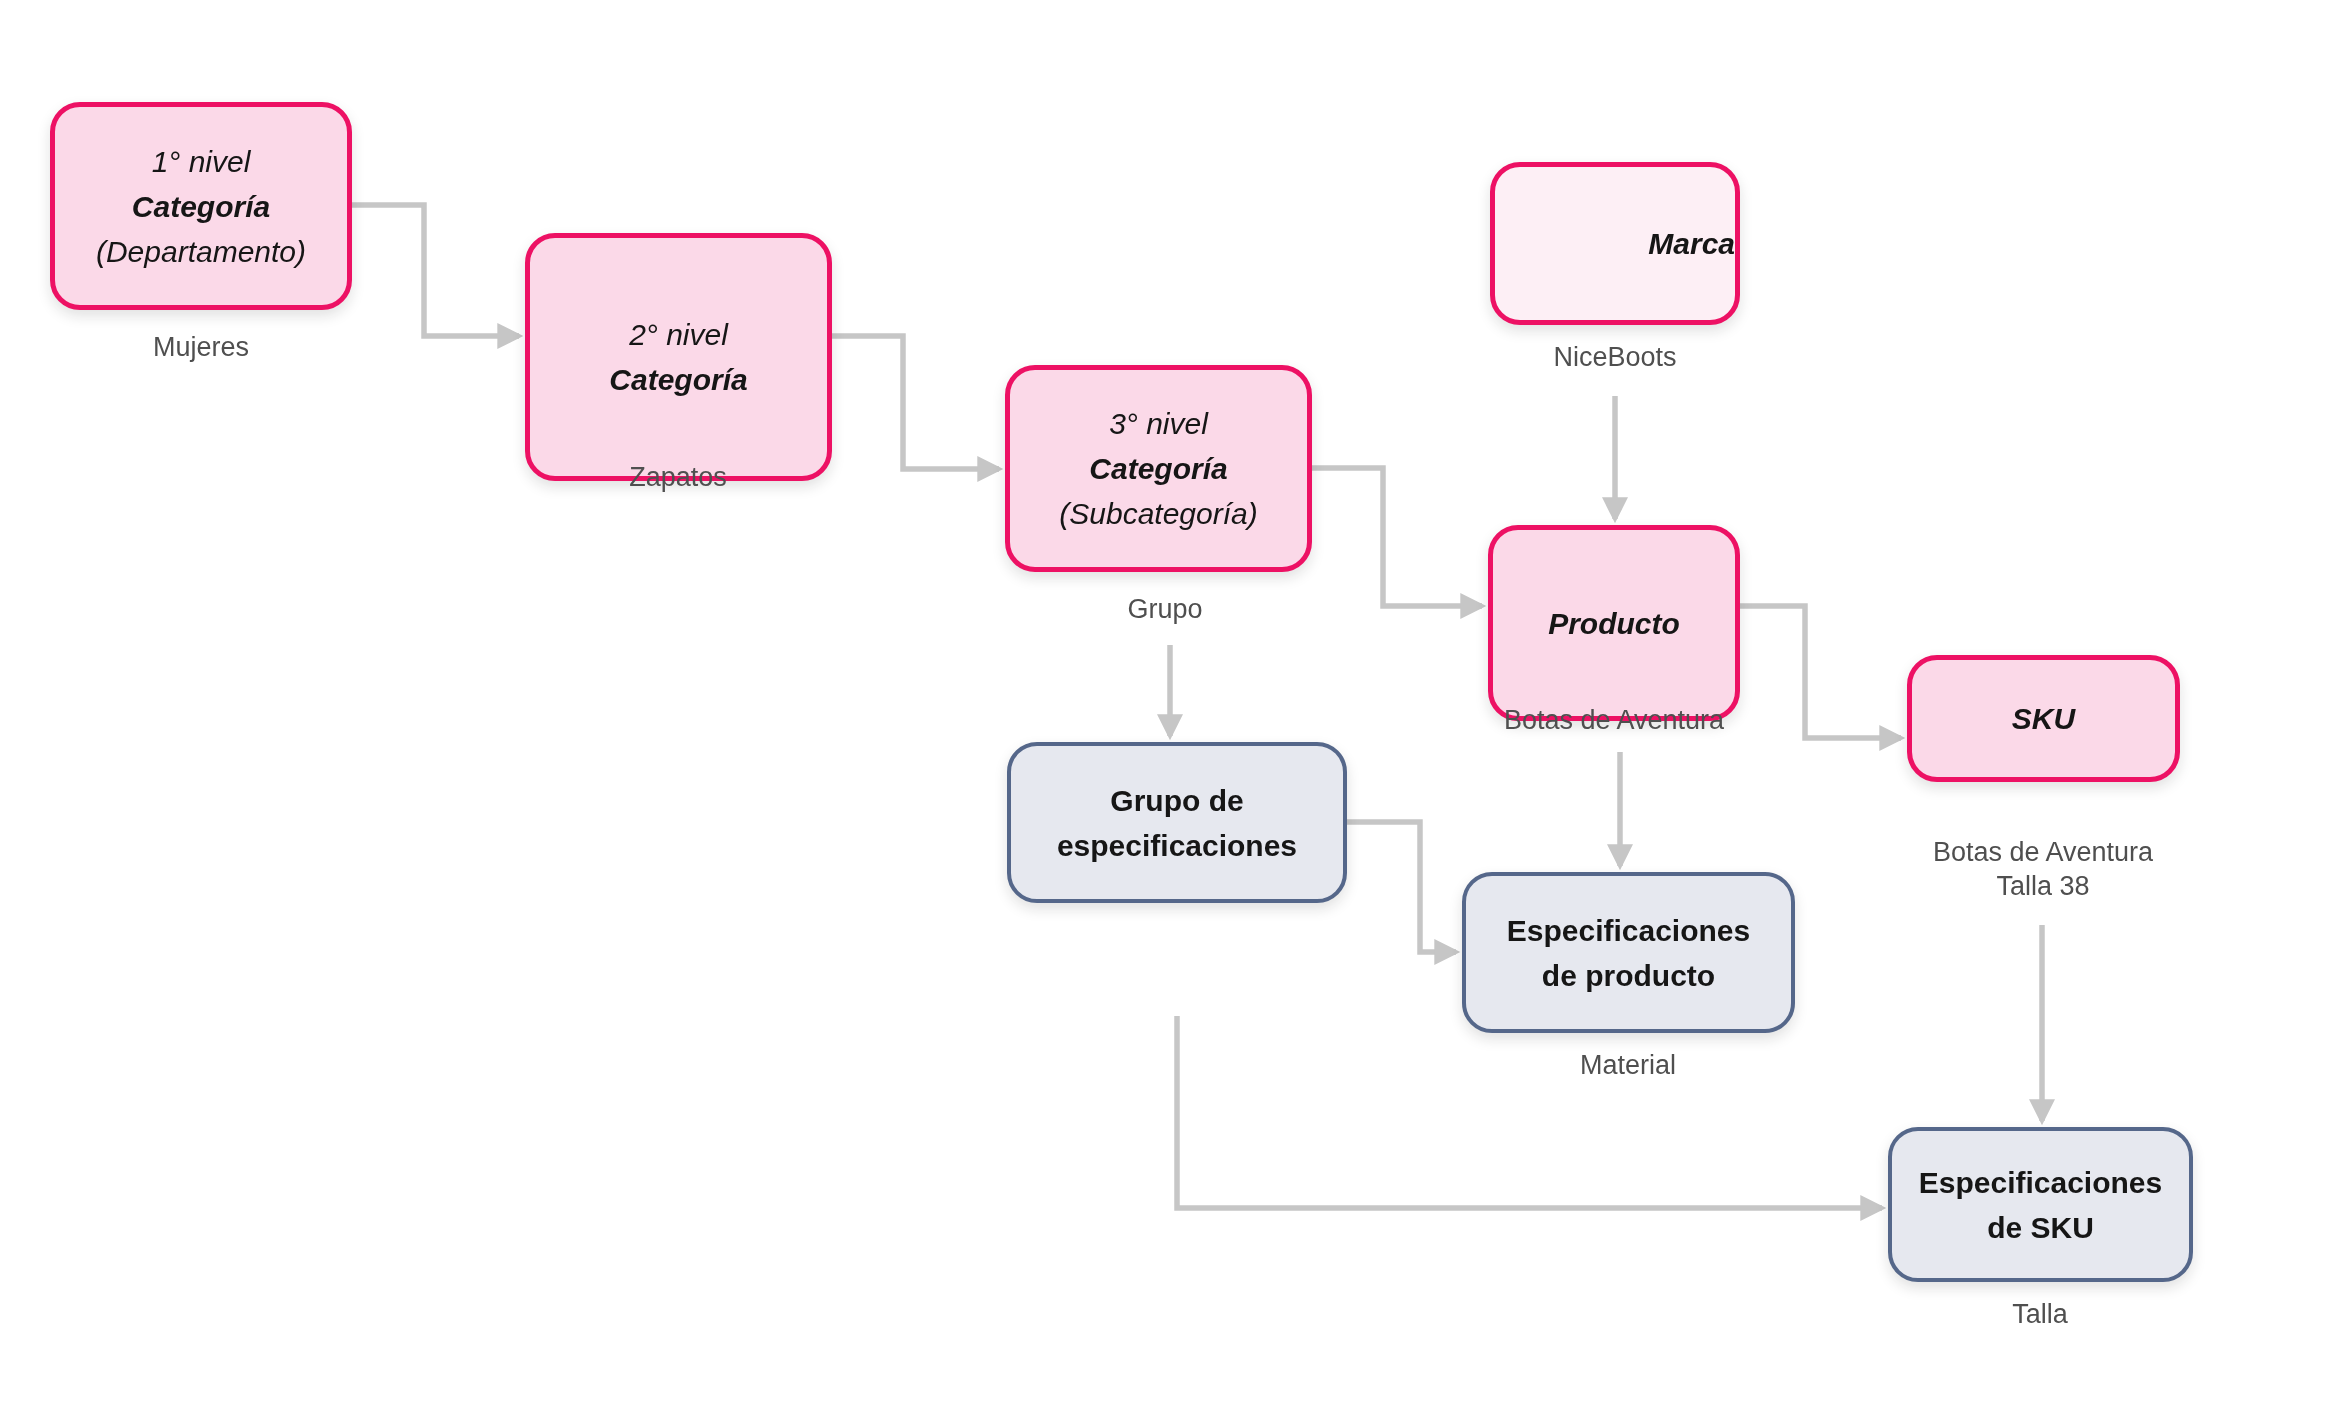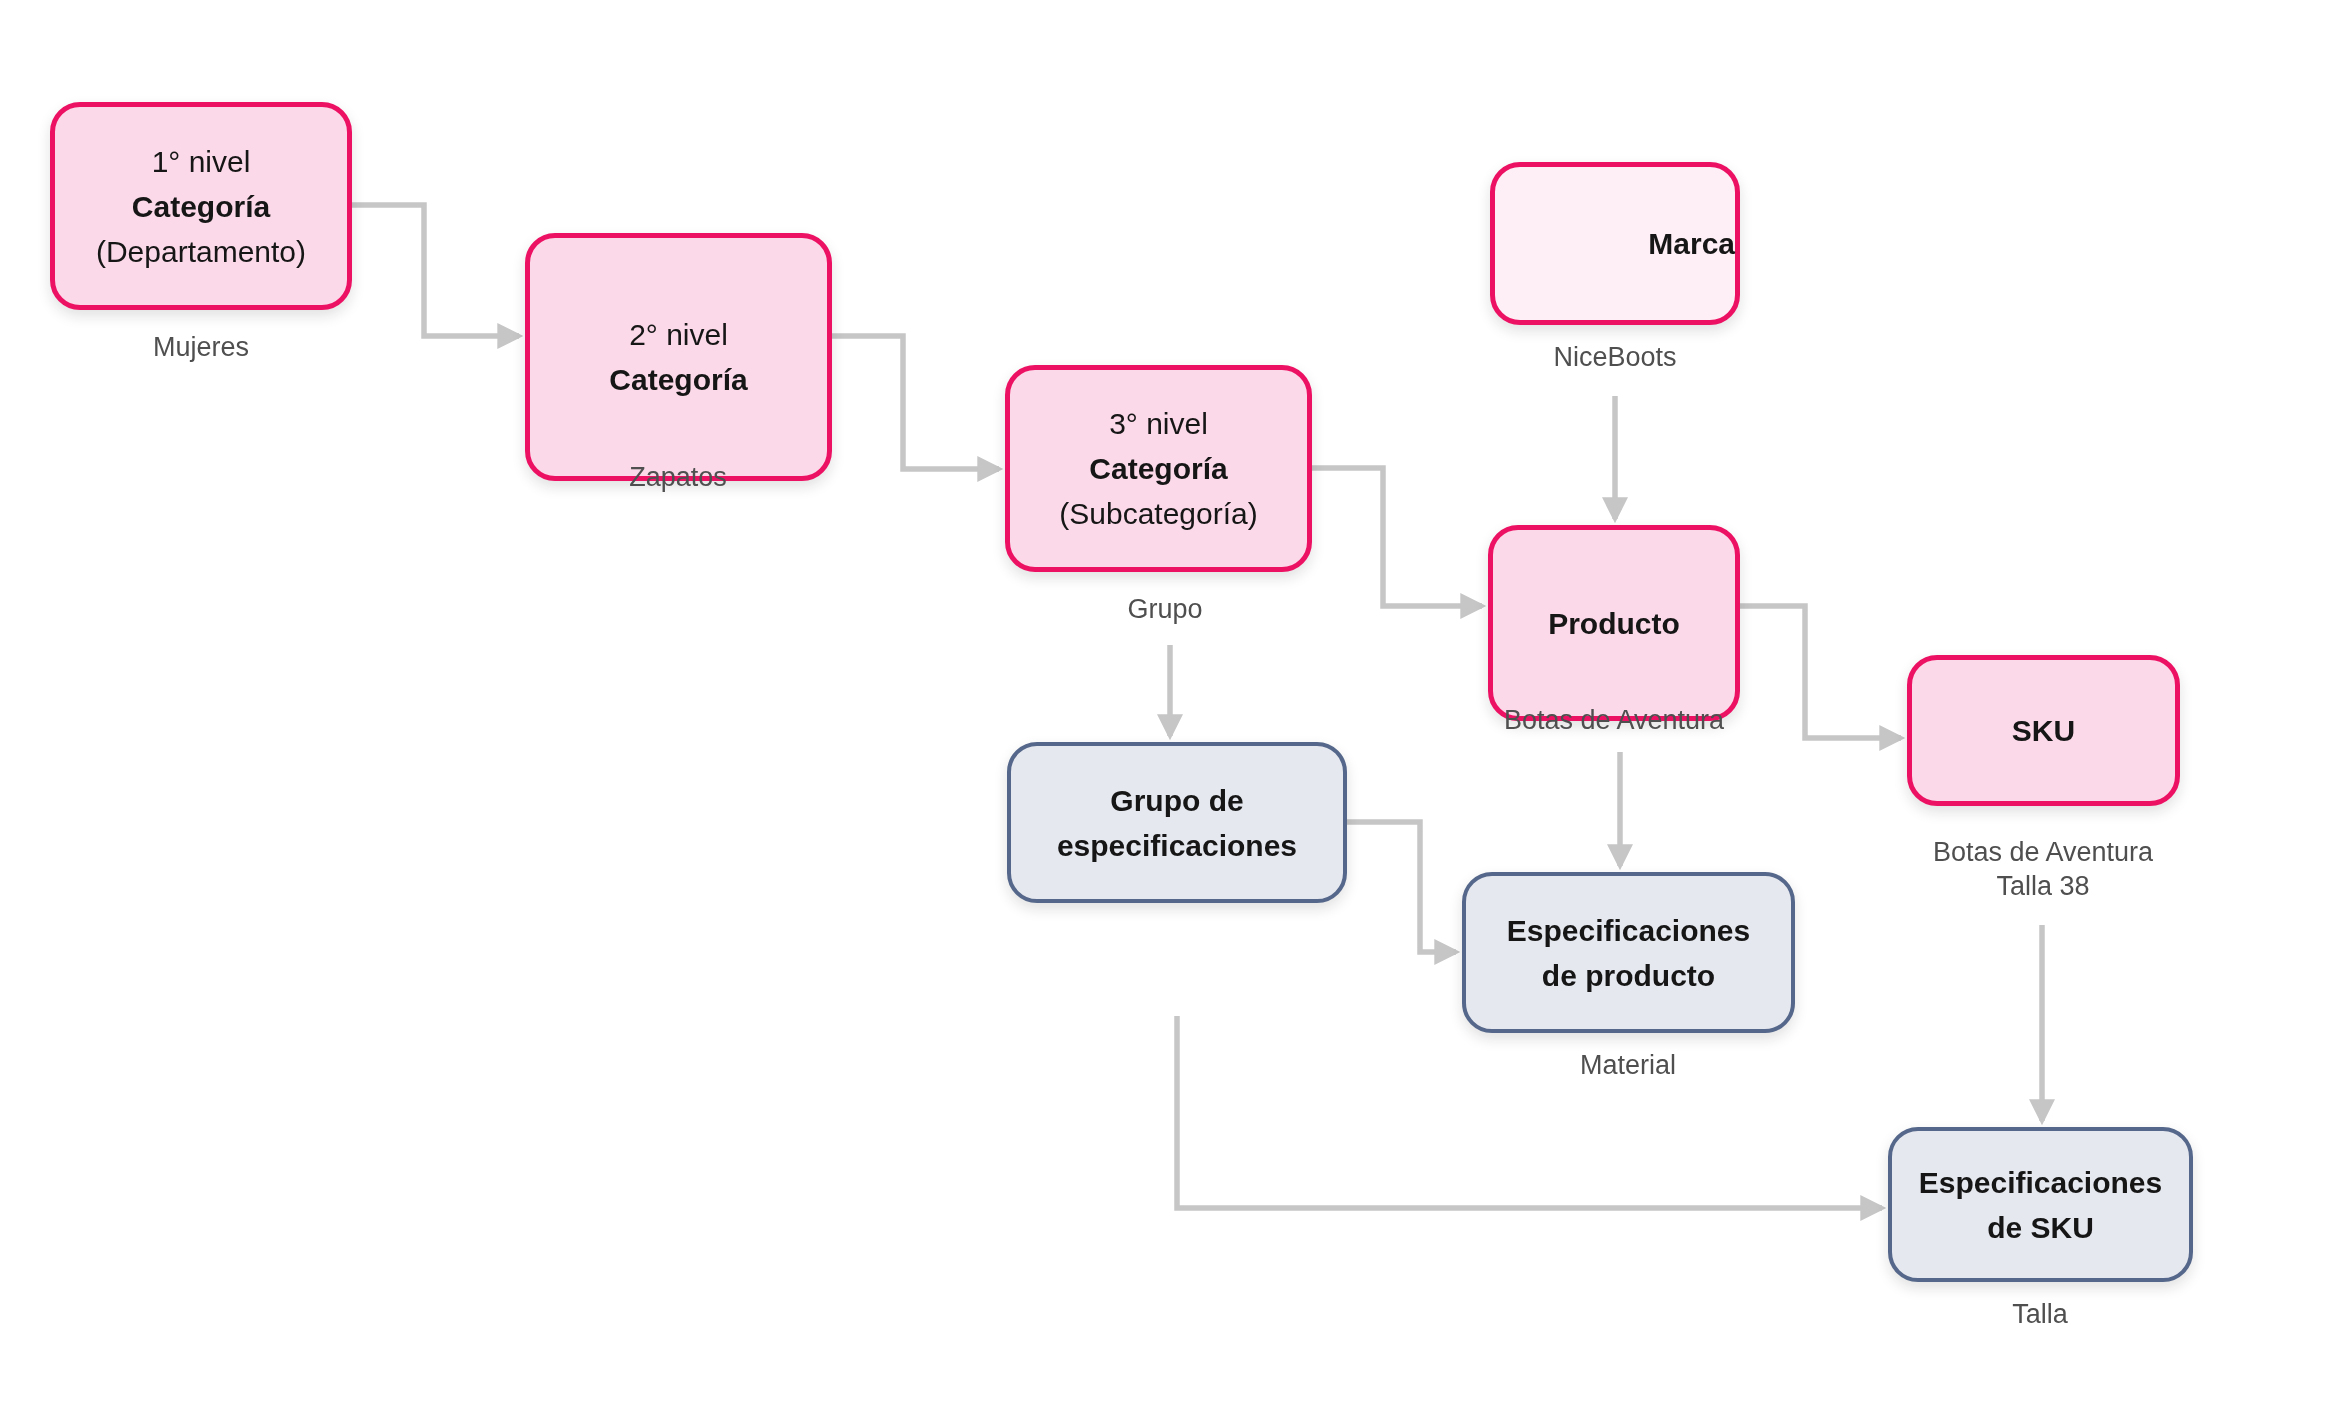--- a/index.html
+++ b/index.html
@@ -44,20 +44,21 @@
     flex-direction:column;
     align-items:center;
     justify-content:center;
     border-radius:30px;
     box-shadow:0 6px 14px rgba(20,20,20,0.13);
     text-align:center;
   }
   .node.pink{
     background:var(--pink-fill);
     border:5px solid var(--pink-border);
+    font-style:italic;
   }
   .node.pink.light{
     background:var(--marca-fill);
     align-items:flex-end;
   }
   .node.slate{
     background:var(--slate-fill);
     border:4px solid var(--slate-border);
   }
   .title{
@@ -139,21 +140,21 @@
   </div>
   <div class="caption" style="left:1365px;top:340px">NiceBoots</div>
 
   <div class="node pink" style="left:1488px;top:525px;width:252px;height:196px">
     <div class="title">
       <span class="line bold">Producto</span>
     </div>
   </div>
   <div class="caption" style="left:1364px;top:703px">Botas de Aventura</div>
 
-  <div class="node pink" style="left:1907px;top:655px;width:273px;height:151px">
+  <div class="node pink" style="left:1907px;top:655px;width:273px;height:127px">
     <div class="title">
       <span class="line bold">SKU</span>
     </div>
   </div>
   <div class="caption" style="left:1793px;top:835px">Botas de Aventura
 Talla 38</div>
 
   <div class="node slate" style="left:1007px;top:742px;width:340px;height:161px">
     <div class="title">
       <span class="line bold">Grupo de</span>

